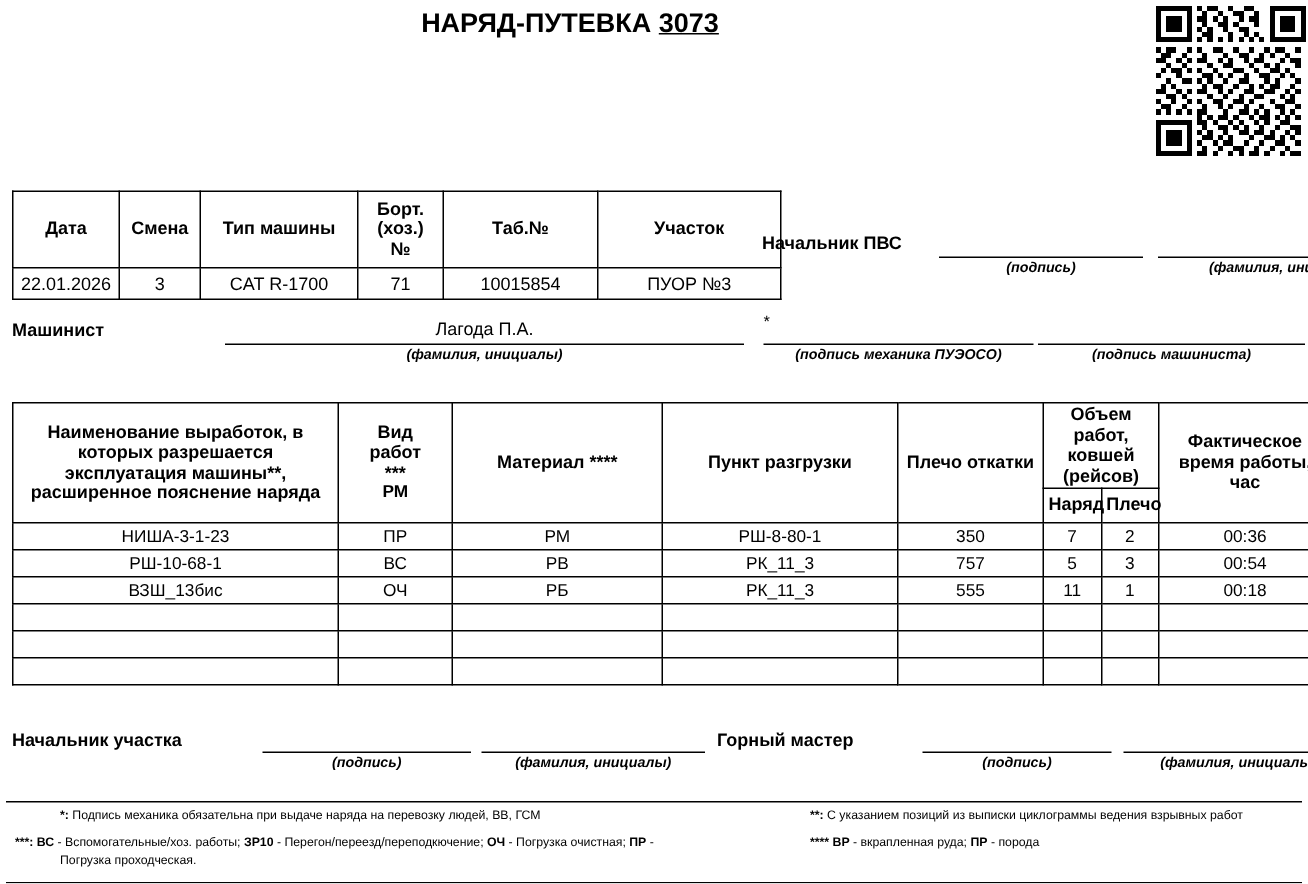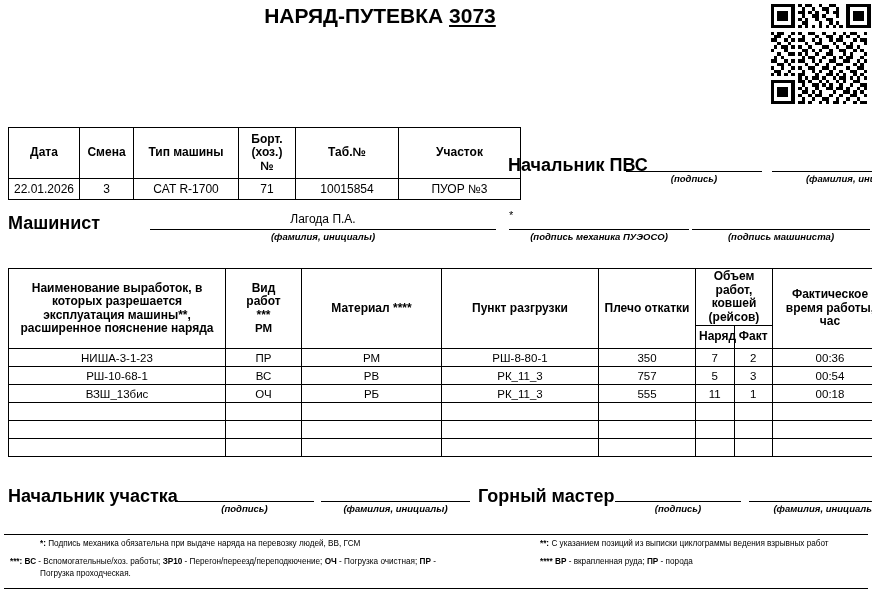--- a/index.html
+++ b/index.html
@@ -19,21 +19,21 @@
     background: #ffffff;
   }
   .abs { position: absolute; }
 
   
   #title-block {
     left: 0; top: 6px; width: 760px;
     text-align: center;
   }
   #doc-title {
-    font-size: 21px;
+    font-size: 18px;
     font-weight: bold;
     letter-spacing: 0px;
     line-height: 19px;
   }
   #doc-title .num { text-decoration: underline; }
   #doc-subtitle {
     font-size: 13.5px;
     font-weight: bold;
     line-height: 18px;
     margin-top: 2px;
@@ -75,21 +75,21 @@
   #info-table td { height: 20px; font-size: 12px; }
   #info-table .c-date  { width: 66px; }
   #info-table .c-shift { width: 49px; }
   #info-table .c-type  { width: 100px; }
   #info-table .c-board { width: 52px; }
   #info-table .c-tab   { width: 98px; }
   #info-table .c-area  { width: 117px; }
 
   
   .sig-label {
-    font-size: 18px;
+    font-size: 12px;
     font-weight: bold;
     white-space: nowrap;
   }
   .sig-slot { position: absolute; }
   .sig-rule {
     border-bottom: 1px solid #000;
     height: 0;
     position: absolute;
   }
   .sig-caption {
@@ -477,21 +477,21 @@
           <span class="kind-sub">РМ</span>
         </th>
         <th class="c-mat h-main" rowspan="2">Материал ****</th>
         <th class="c-unload h-main" rowspan="2">Пункт разгрузки</th>
         <th class="c-shoulder h-main" rowspan="2">Плечо откатки</th>
         <th colspan="2">Объем работ, ковшей (рейсов)</th>
         <th class="c-time h-main" rowspan="2">Фактическое время работы, час</th>
       </tr>
       <tr>
         <th class="c-order h-sub">Наряд</th>
-        <th class="c-fact h-sub">Факт</th>
+        <th class="c-fact h-sub">Плечо</th>
       </tr>
     </thead>
     <tbody>
       <tr>
         <td class="cell">НИША-3-1-23</td>
         <td class="cell">ПР</td>
         <td class="cell">РМ</td>
         <td class="cell">РШ-8-80-1</td>
         <td class="cell">350</td>
         <td class="cell">7</td>

